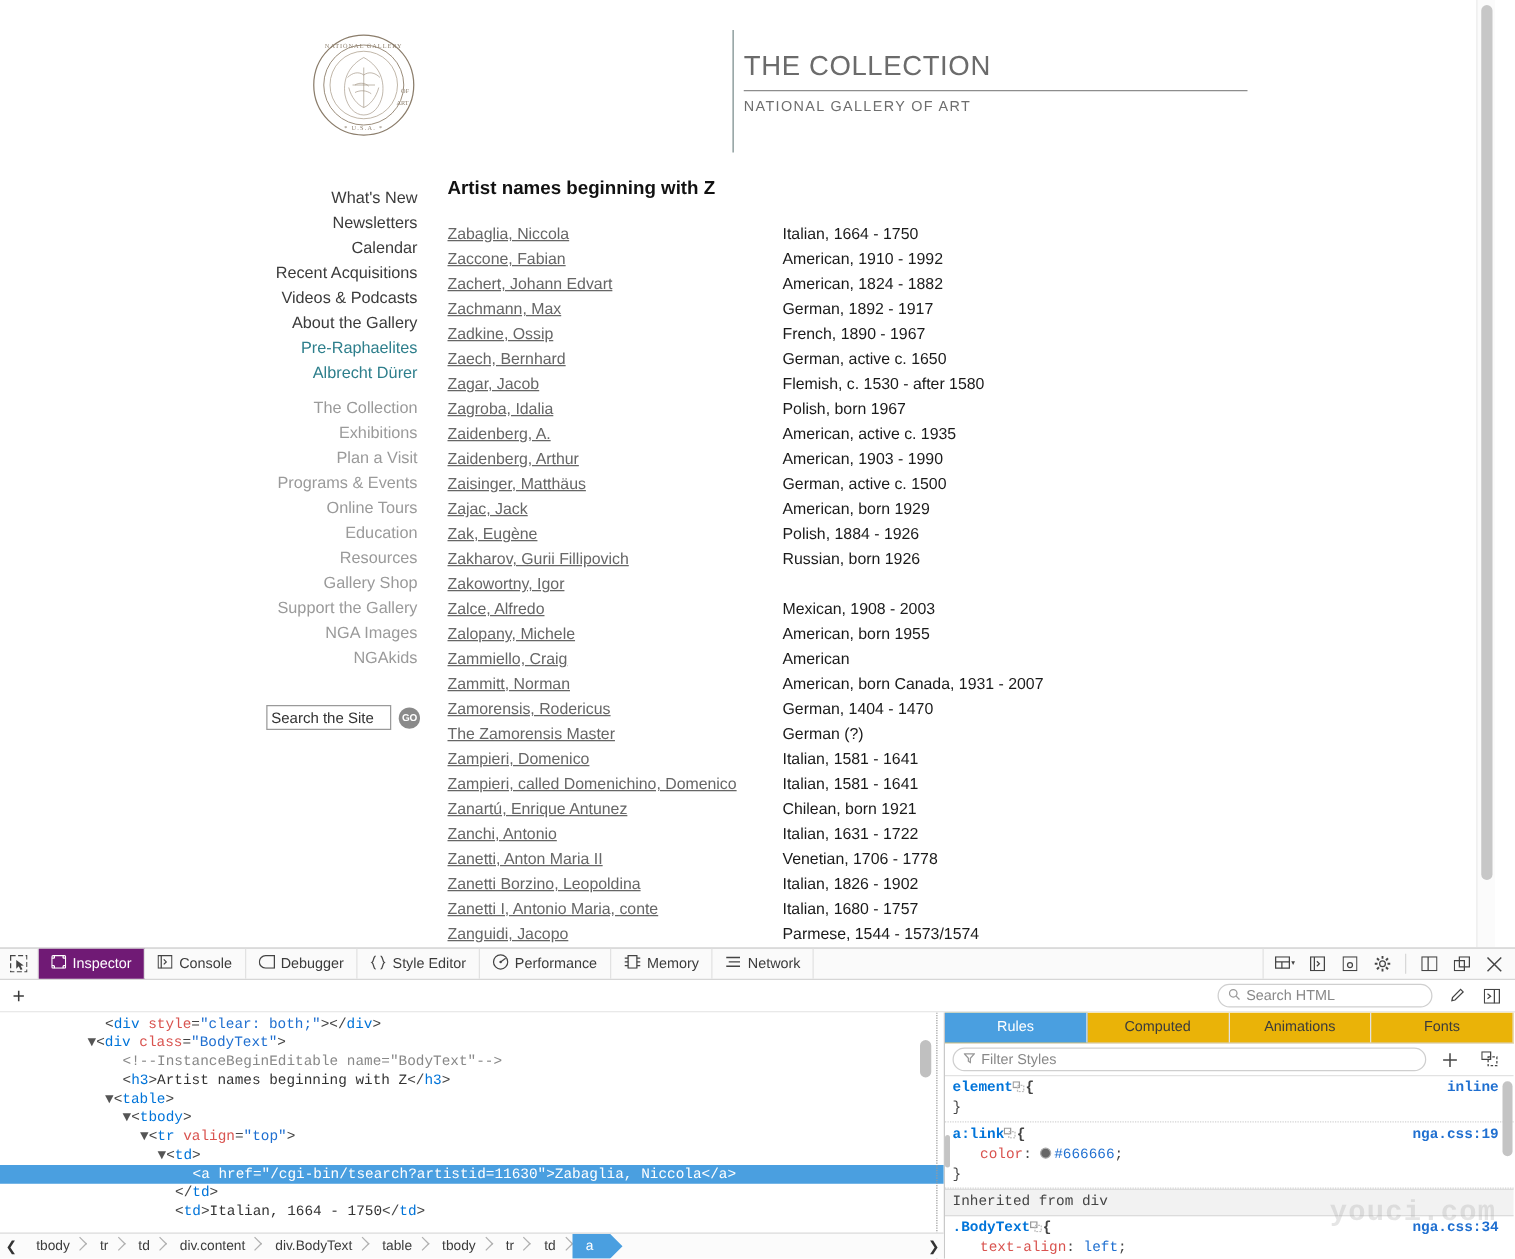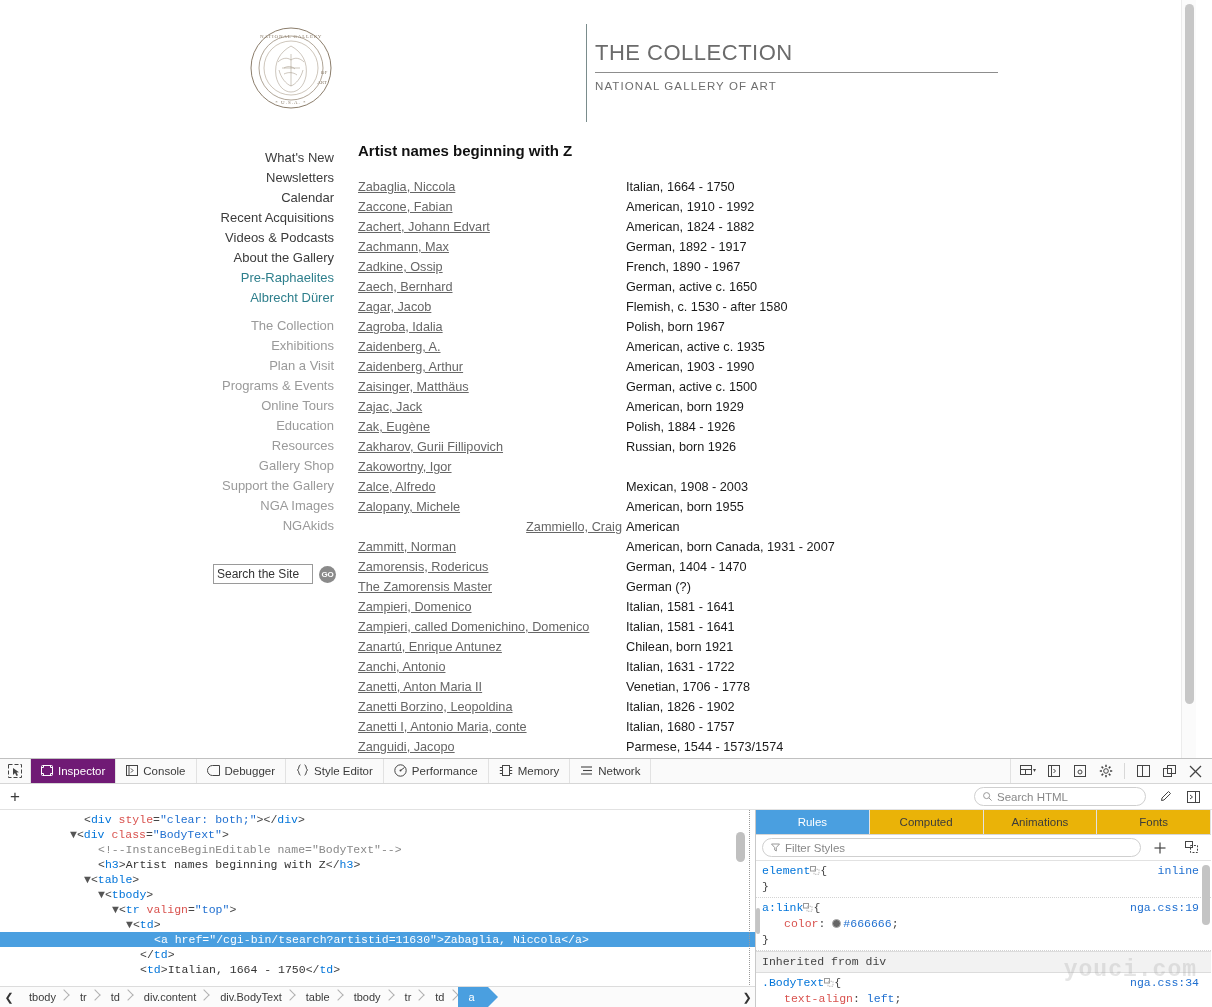--- a/index.html
+++ b/index.html
@@ -320,21 +320,21 @@
     padding: 0 8px;
     font-size: 11.5px; color: #888;
   }
   .rules-list {
     font-family: "Liberation Mono", monospace;
     font-size: 11.5px;
     line-height: 16px;
     color: #333;
   }
   .rule-block { padding: 2px 0 2px 6px; border-bottom: 1px dotted #d3d3d3; position: relative; }
-  .rule-head { display: flex; align-items: center; }
+  .rule-head { display: flex; align-items: center; font-weight: bold; }
   .rule-sel { color: #0074d9; }
   .rule-src { margin-left: auto; color: #1f6fd0; padding-right: 12px; }
   .rule-prop { color: #d9534f; padding-left: 22px; }
   .rule-val { color: #1f6fd0; }
   .swatch {
     display: inline-block; width: 9px; height: 9px;
     border-radius: 50%; background: #666666;
     vertical-align: -1px; margin-right: 2px;
     border: 1px solid #aaa;
   }
@@ -493,21 +493,21 @@
               </tr>
               <tr valign="top">
                 <td class="name" style="min-width: 268px;"><a href="#">Zalce, Alfredo</a></td>
                 <td class="nat">Mexican, 1908 - 2003</td>
               </tr>
               <tr valign="top">
                 <td class="name" style="min-width: 268px;"><a href="#">Zalopany, Michele</a></td>
                 <td class="nat">American, born 1955</td>
               </tr>
               <tr valign="top">
-                <td class="name" style="min-width: 268px; text-align: right;"><a href="#">Zammiello, Craig</a></td>
+                <td class="name" style="min-width: 268px;"><a href="#">Zammiello, Craig</a></td>
                 <td class="nat">American</td>
               </tr>
               <tr valign="top">
                 <td class="name" style="min-width: 268px;"><a href="#">Zammitt, Norman</a></td>
                 <td class="nat">American, born Canada, 1931 - 2007</td>
               </tr>
               <tr valign="top">
                 <td class="name" style="min-width: 268px;"><a href="#">Zamorensis, Rodericus</a></td>
                 <td class="nat">German, 1404 - 1470</td>
               </tr>

